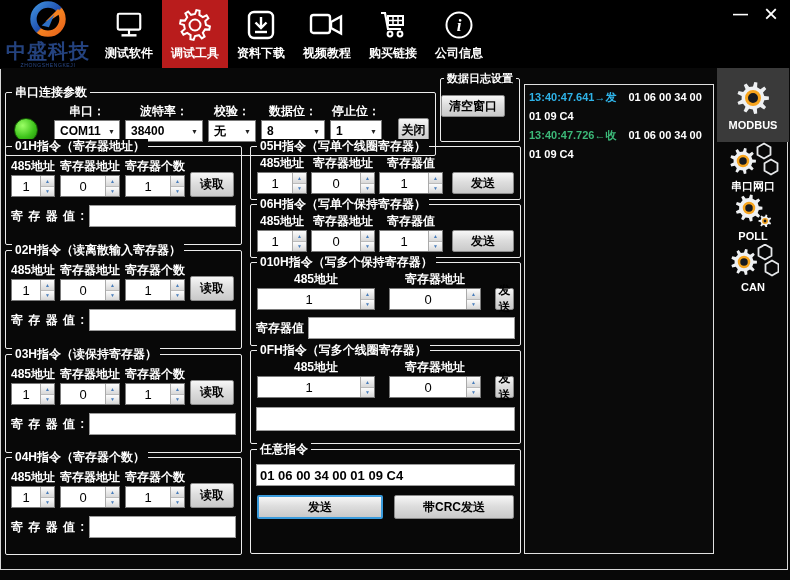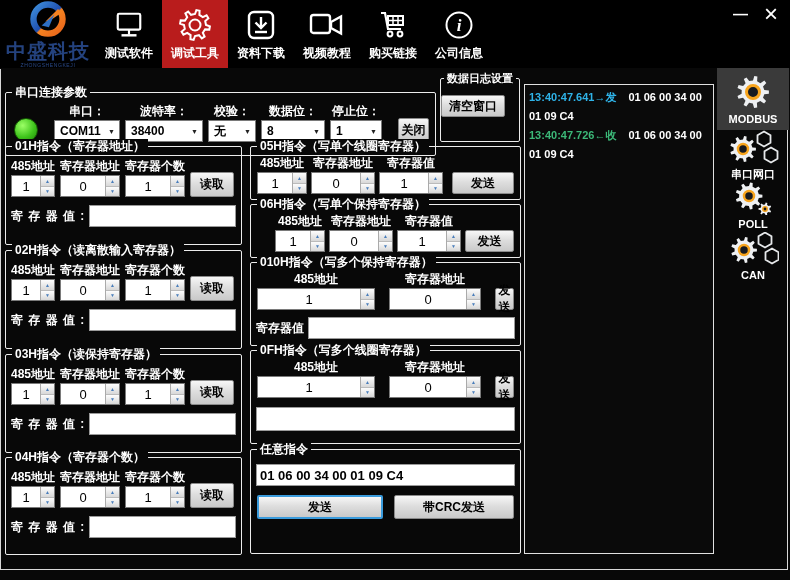--- a/index.html
+++ b/index.html
@@ -54,21 +54,21 @@
   .serial-row{display:flex;align-items:flex-end;padding:12px 6px 0 8px;gap:16px;}
   
   .log-panel{position:absolute;left:524px;top:84px;width:190px;height:470px;border:1px solid #e0e0e0;
              background:#0a0a0a;box-sizing:border-box;padding:3px 4px;overflow:hidden;}
   .log-entry{font:bold 11px "Liberation Sans",sans-serif;color:#fff;line-height:1.7;word-break:break-word;margin-bottom:1px;}
   .log-dir{margin-right:12px;}
   
   .sidebar{position:absolute;left:717px;top:68px;width:72px;display:flex;flex-direction:column;}
   .side-item{display:flex;flex-direction:column;align-items:center;justify-content:center;gap:1px;
              cursor:pointer;color:#fff;font-size:11px;font-weight:bold;}
-  .side-item:nth-child(1){height:62px;}
+  .side-item:nth-child(1){height:74px;}
   .side-item:nth-child(2){height:52px;}
   .side-item:nth-child(3){height:47px;}
   .side-item:nth-child(4){height:54px;}
   .side-item.active{background:#3a3a3a;}
 </style>
 </head>
 <body>
 
 <div class="window">
 
@@ -447,21 +447,21 @@
               <input class="spin-value" value="1" style="">
               <span class="spin-btns">
                 <span class="spin-btn up">▲</span>
                 <span class="spin-btn down">▼</span>
               </span>
             </span>
           </span>
           <button class="btn" style="width:62px;height:22px;margin-left:auto;">发送</button>
         </div>
       </div>
-      <div class="group" style="left: 250px; top: 204px; width: 271px; height: 54px; padding-left: 18px;">
+      <div class="group" style="left: 250px; top: 204px; width: 271px; height: 54px;">
         <span class="group-title">06H指令（写单个保持寄存器）</span>
         <div class="row" style="padding:10px 6px 0 6px;gap:4px;">
           <span class="sfield">
             <span class="flabel">485地址</span>
             <span class="spinner" style="width:50px">
               <input class="spin-value" value="1" style="">
               <span class="spin-btns">
                 <span class="spin-btn up">▲</span>
                 <span class="spin-btn down">▼</span>
               </span>

